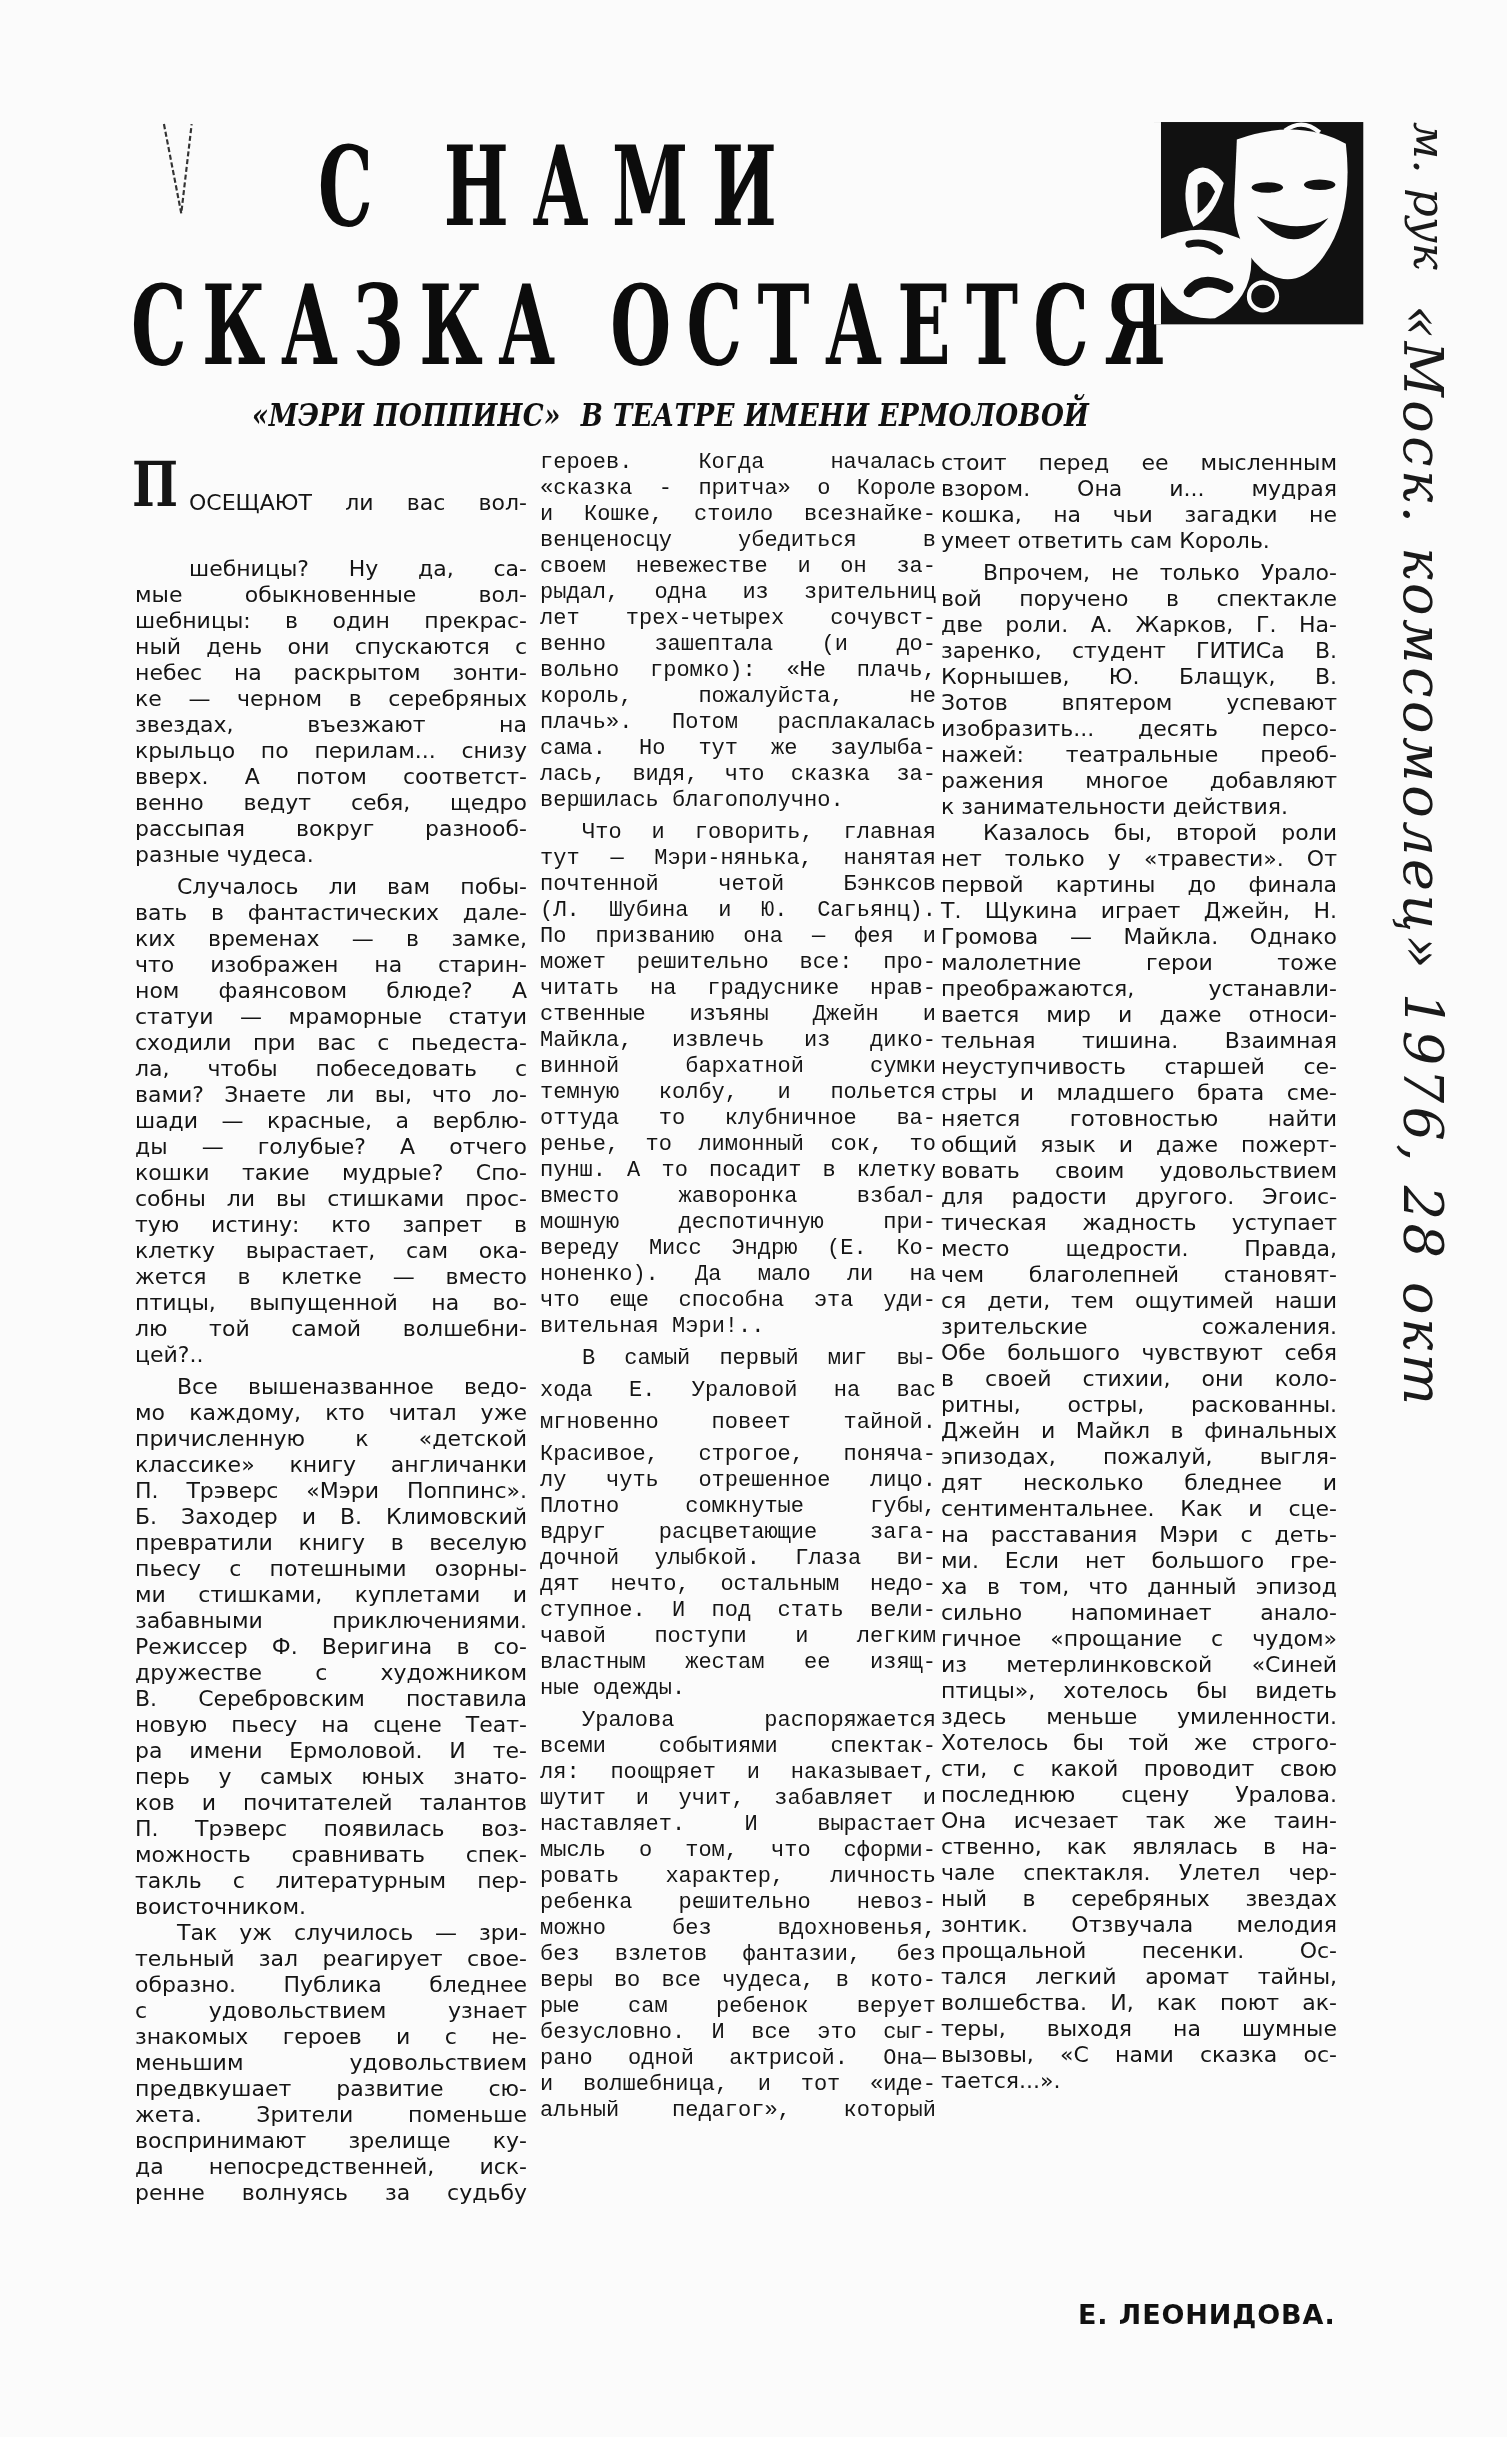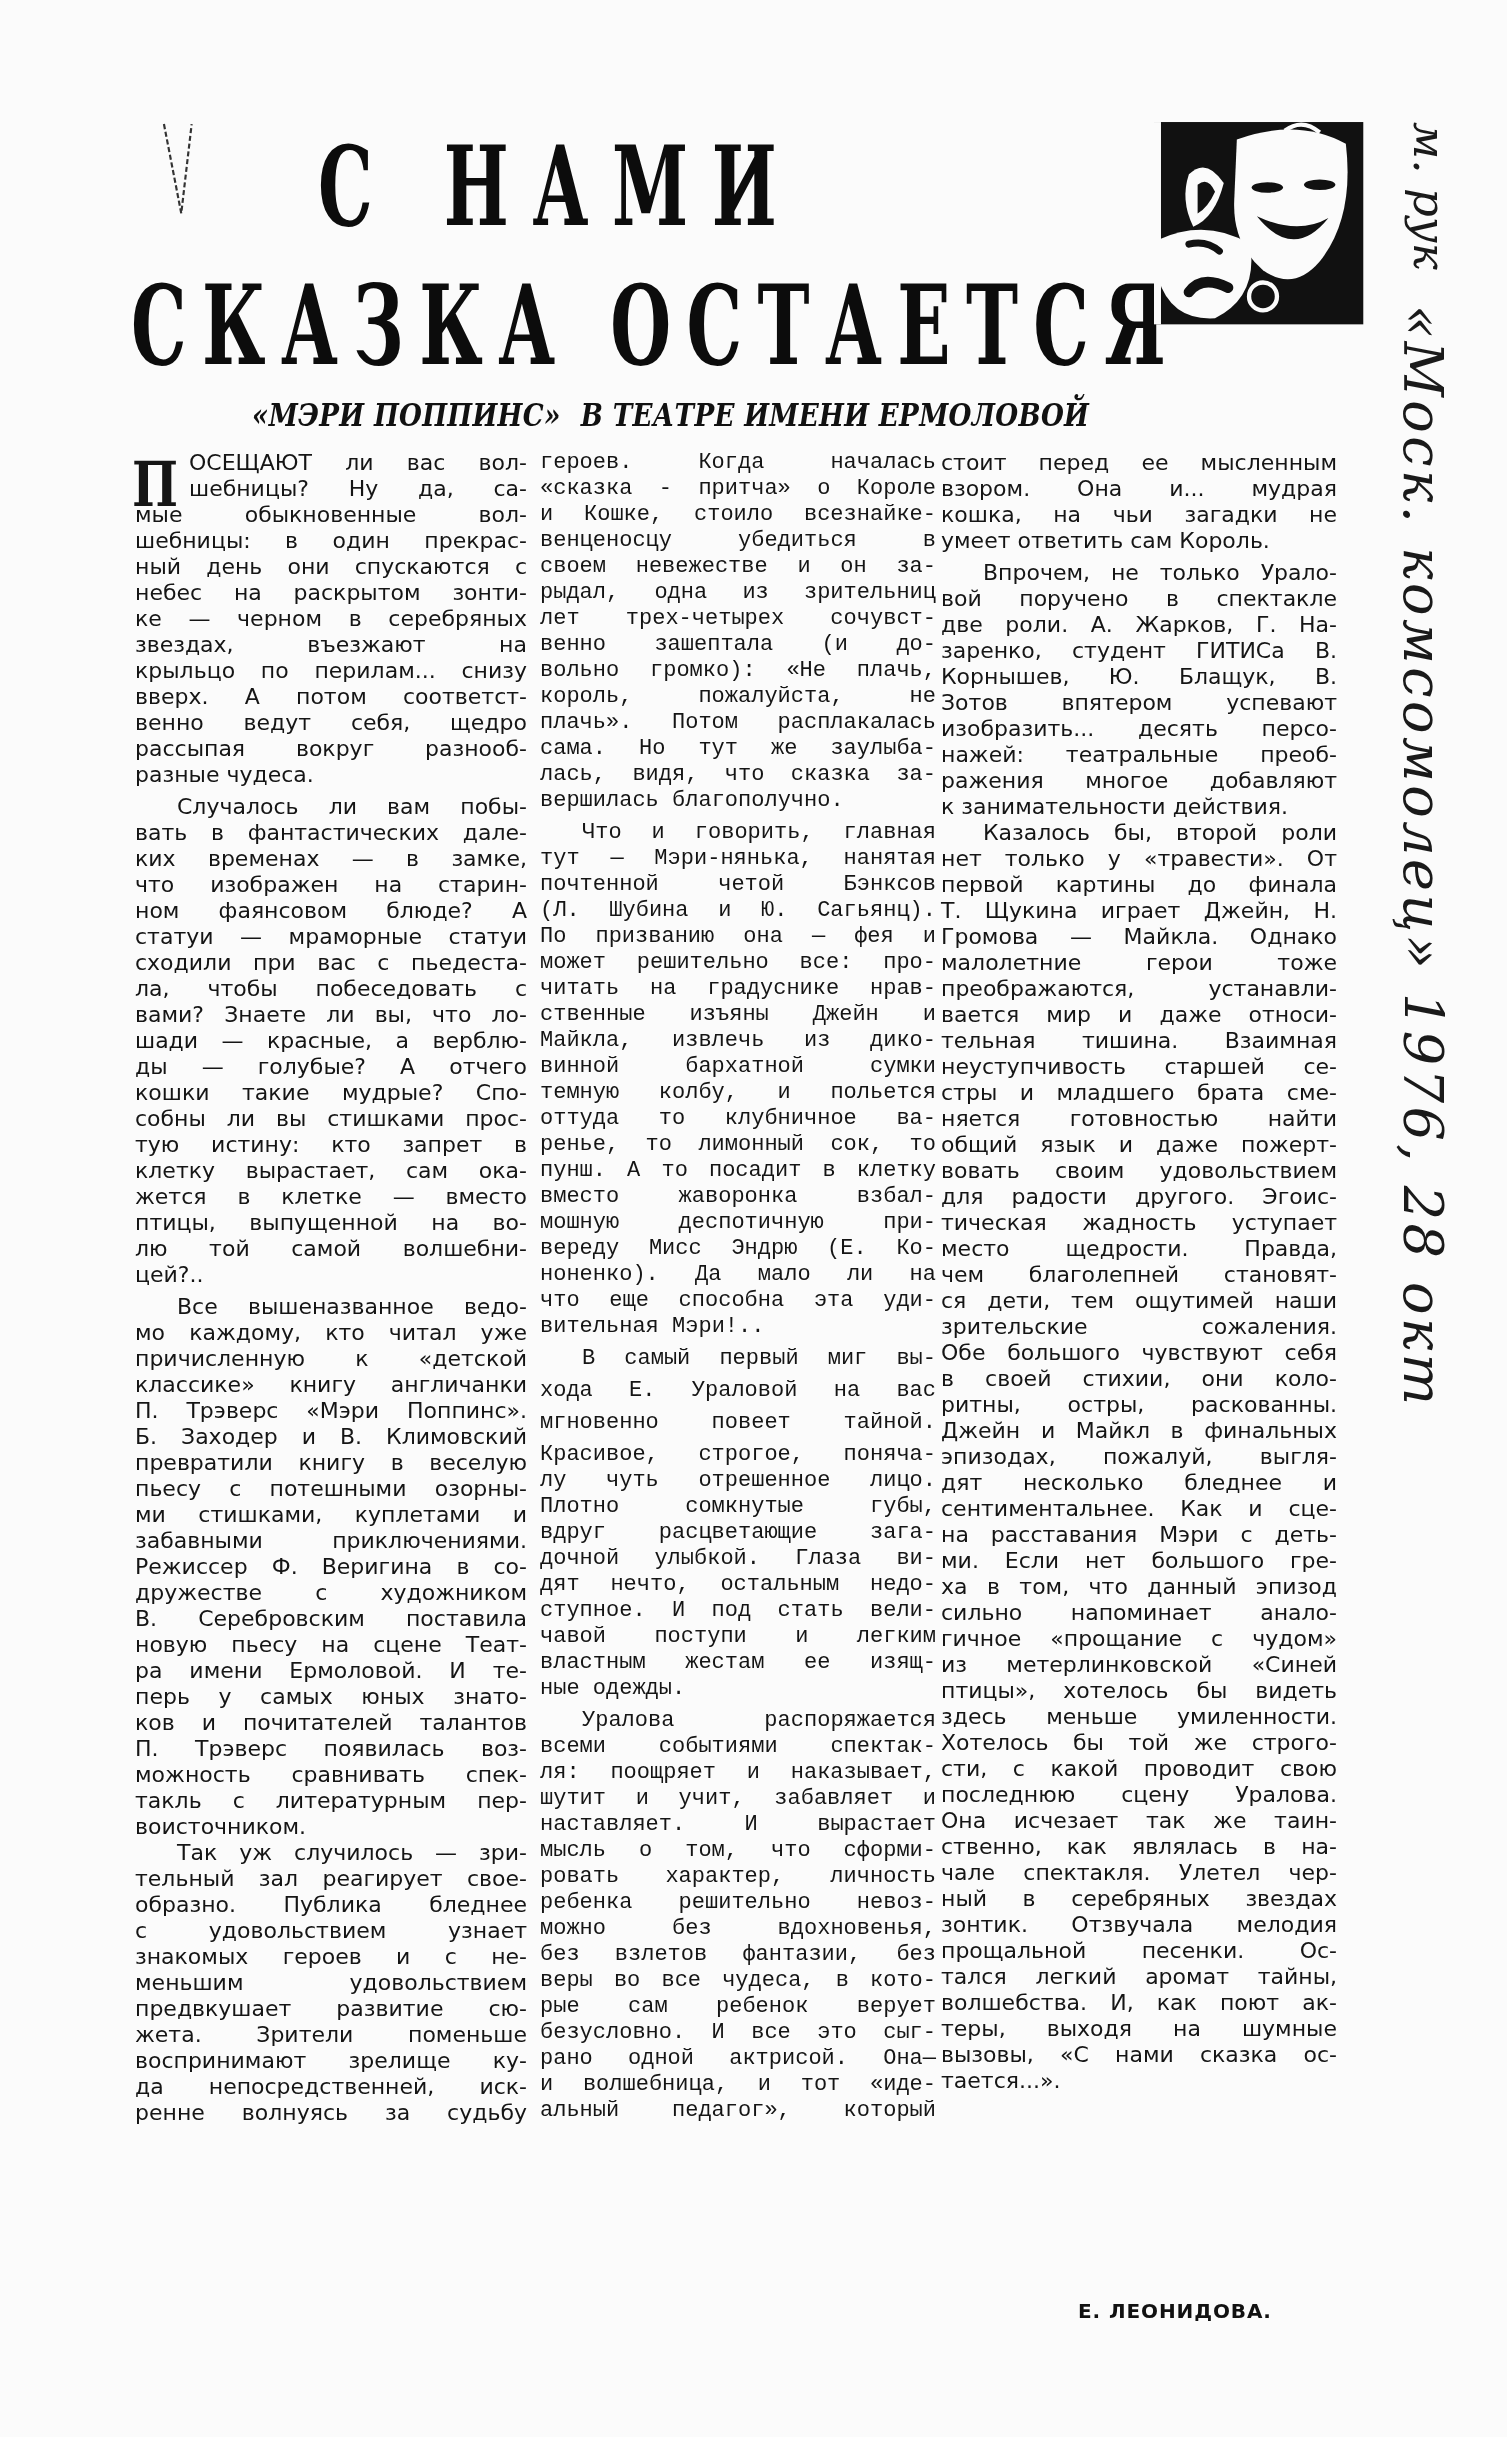--- a/index.html
+++ b/index.html
@@ -38,29 +38,29 @@
   }
   .col1 { left: 135px; }
   .col2 { left: 540px; width: 396px; font-family: Liberation Mono, monospace; }
   .col3 { left: 941px; width: 396px; }
   .ln {
     height: 26px; line-height: 26px; white-space: nowrap; overflow: visible;
     text-align: justify; text-align-last: justify; display: block;
   }
   .ln.last { text-align-last: left; }
   .ln.indent { padding-left: 42px; }
-  .ln.dropcap-pad { padding-left: 54px; }
+  .ln.dropcap-pad { padding-left: 54px; margin-top: 40px; }
   .ln.gap-before { margin-top: 6px; }
   .dropcap {
     position: absolute; left: -2.6px; top: 3.5px; font-family: "DejaVu Serif", serif; font-weight: bold;
     font-size: 61px; line-height: 1; transform: scaleX(0.8); transform-origin: left top;
   }
   .signature {
     position: absolute; left: 1078px; top: 2299px; font-family: "DejaVu Sans", sans-serif;
-    font-weight: bold; font-size: 20px; letter-spacing: 0.9px;
+    font-weight: bold; font-size: 27px; letter-spacing: 0.9px;
   }
   .margin-note {
     position: absolute; left: 1393px; top: 305px; width: 78px; height: 1306px;
   }
   .margin-note span {
     position: absolute; left: 61px; top: 0; transform: rotate(90deg); transform-origin: left top;
     font-family: "DejaVu Serif", serif; font-style: italic; font-size: 54px; white-space: nowrap;
     color: #1a1a1a; letter-spacing: 3.5px;
   }
   .corner-note {

